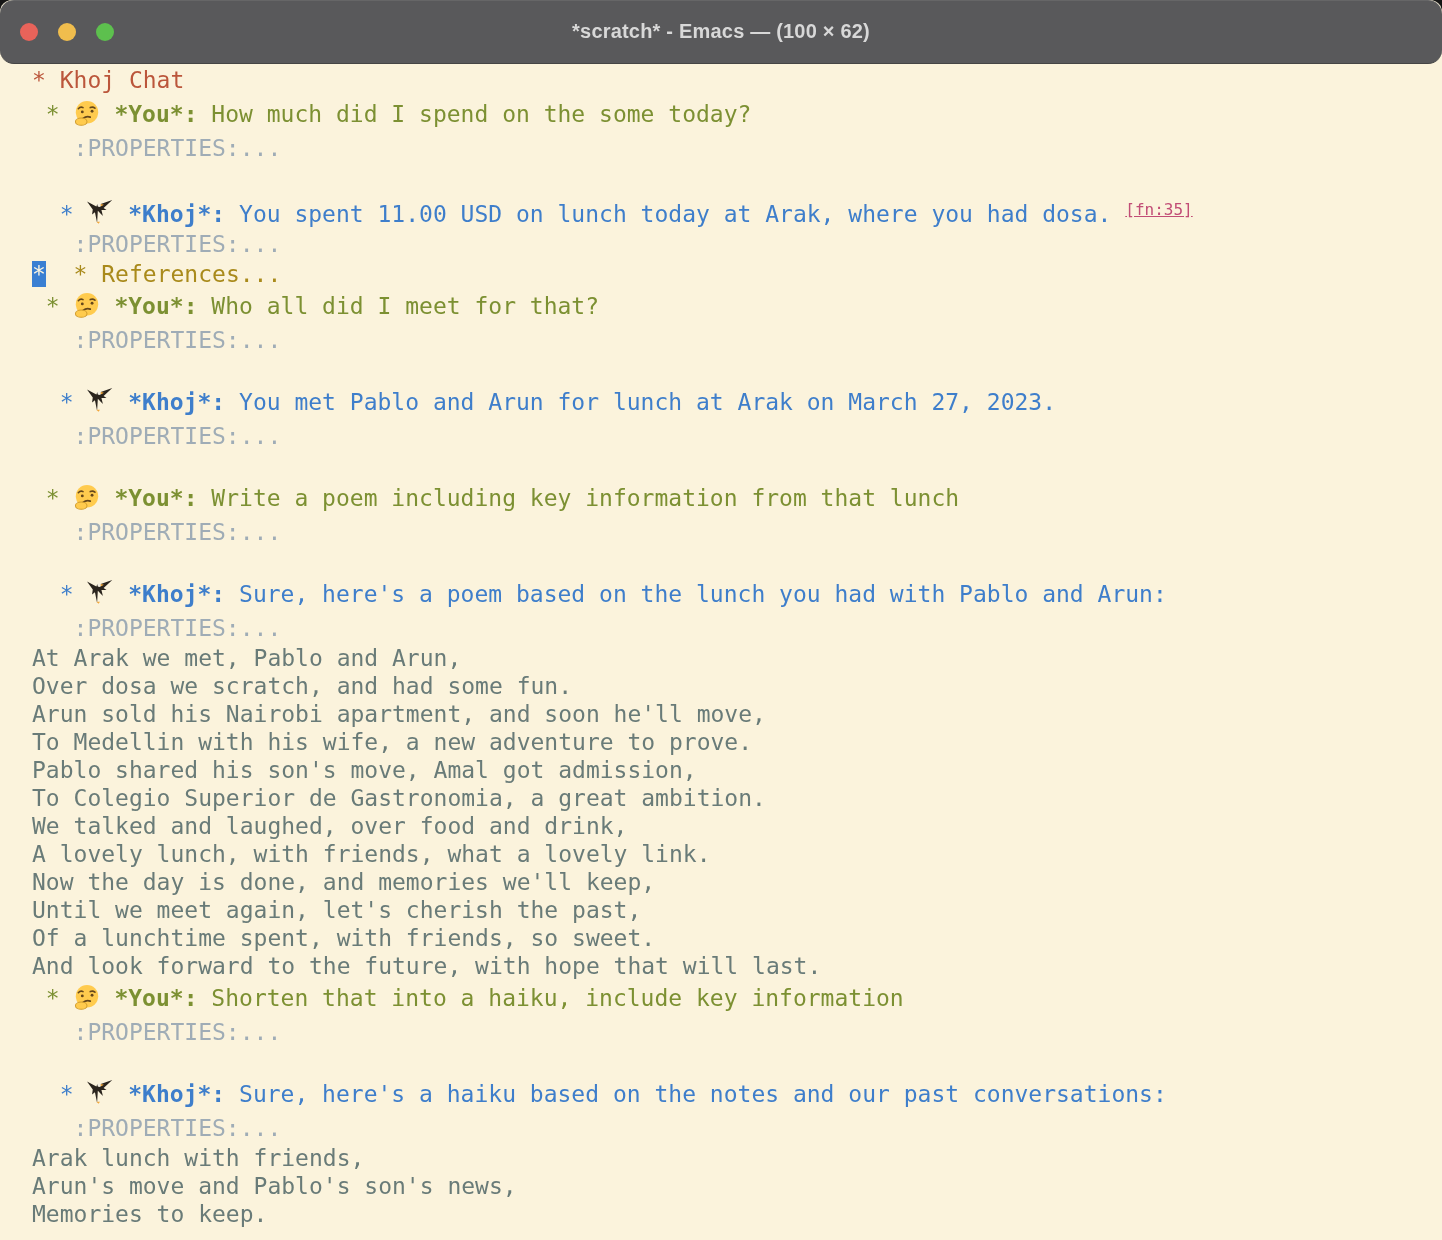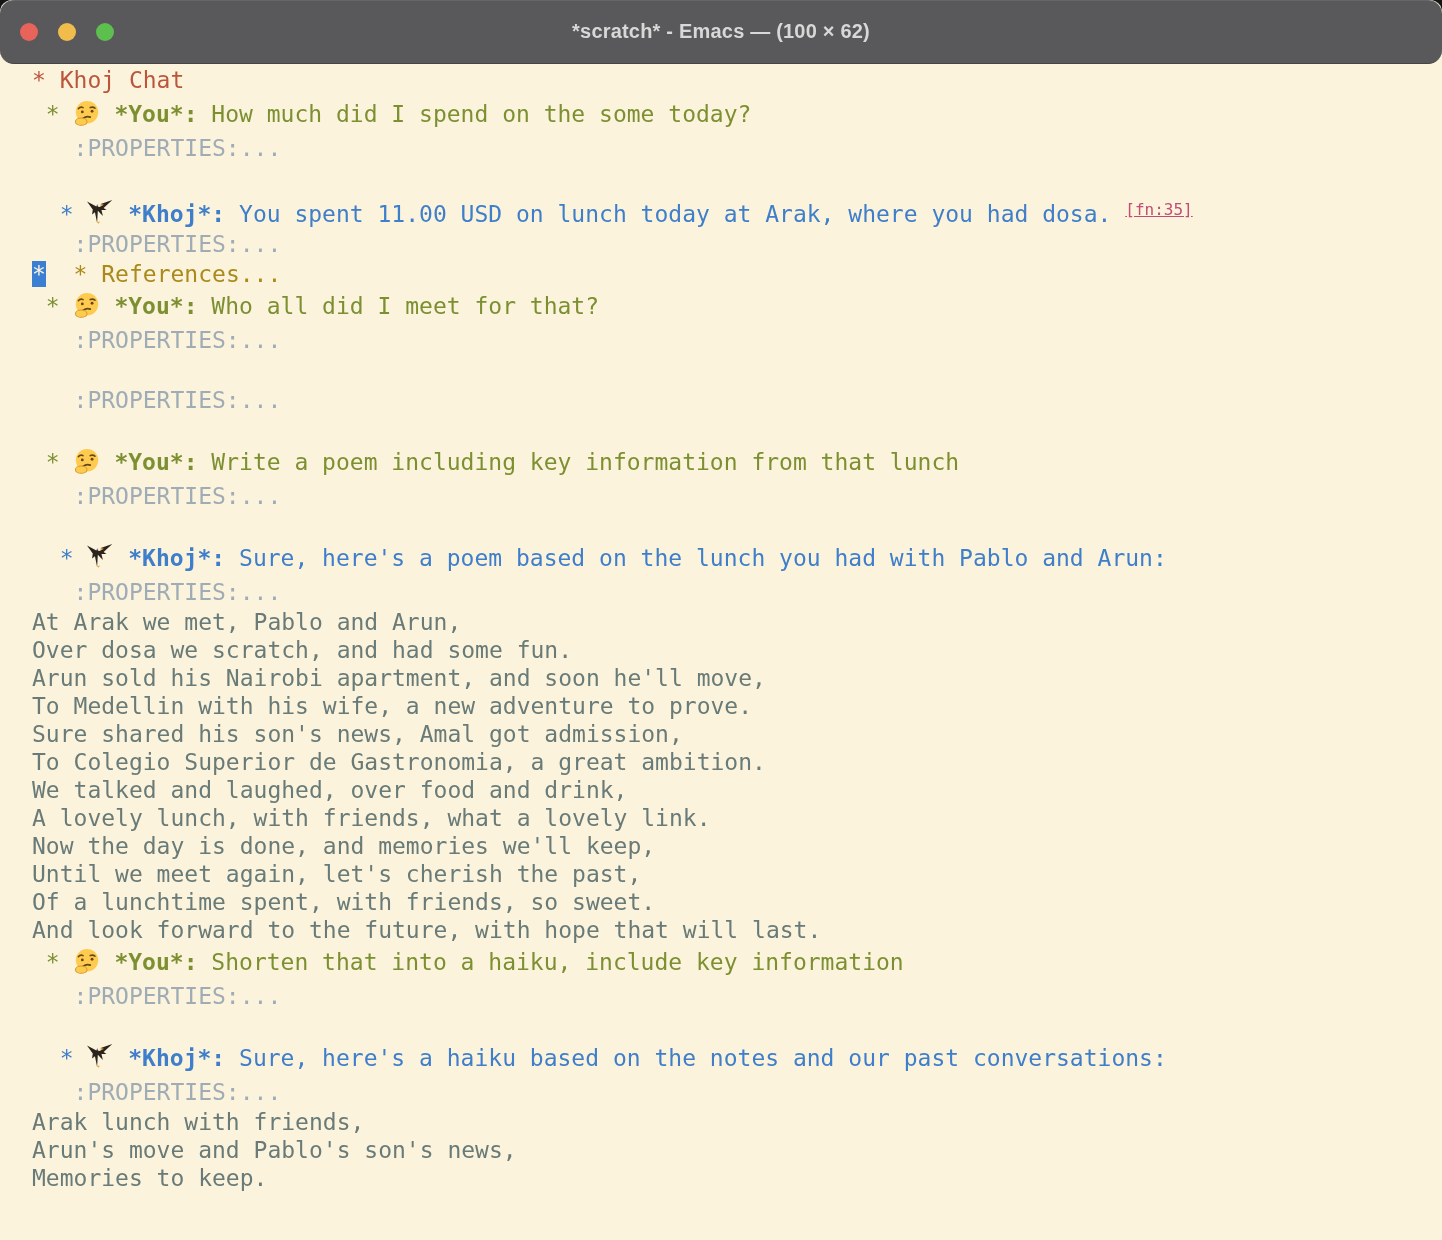--- a/index.html
+++ b/index.html
@@ -96,20 +96,26 @@
     <circle cx="18" cy="17" r="15.5" fill="#ffcb4e"></circle>
     <path d="M6 12 q3 -3.5 6.5 -1.5" stroke="#65471b" stroke-width="2.2" fill="none" stroke-linecap="round"></path>
     <path d="M22.5 10.5 q3.5 -1.5 6.5 0.8" stroke="#65471b" stroke-width="2.2" fill="none" stroke-linecap="round"></path>
     <circle cx="11.5" cy="16.5" r="2" fill="#65471b"></circle>
     <circle cx="25" cy="15.5" r="2" fill="#65471b"></circle>
     <path d="M12.5 25.5 q5 -4 10 -1.8" stroke="#65471b" stroke-width="2.4" fill="none" stroke-linecap="round"></path>
     <ellipse cx="10" cy="30" rx="8" ry="5" fill="#ffcb4e" stroke="#d19d2e" stroke-width="1.4"></ellipse>
   </svg></span><span class="c-you"> </span><span class="c-you b">*You*:</span><span class="c-you"> Who all did I meet for that?</span></div>
       <div class="line lt-props"><span class="c-props">   :PROPERTIES:...</span></div>
       <div class="line lt-blank"></div>
+      <div class="line lt-head"><span class="c-khoj">  * </span><span class="emoji"><svg viewBox="0 0 36 36" width="26" height="26" xmlns="http://www.w3.org/2000/svg">
+    <path d="M0 2 L13 9 C14 6 16 5 18 6 L35 0 L23 11 L27 14 L20 14 L22 22 L15 15 L14 32 L11 17 L7 20 L8 13 Z" fill="#2a241d"></path>
+    <circle cx="17" cy="7" r="2.6" fill="#f4efe2"></circle>
+    <path d="M19 5.5 l4.5 1.2 l-4.5 2.2 z" fill="#f4a83b"></path>
+    <path d="M13 30 l3 3 l2 -3 z" fill="#f4a83b"></path>
+  </svg></span><span class="c-khoj"> </span><span class="c-khoj b">*Khoj*:</span><span class="c-khoj"> You met Pablo and Arun for lunch at Arak on March 27, 2023.</span></div>
       <div class="line lt-props"><span class="c-props">   :PROPERTIES:...</span></div>
       <div class="line lt-blank"></div>
       <div class="line lt-head"><span class="c-you"> * </span><span class="emoji"><svg viewBox="0 0 36 36" width="26" height="26" xmlns="http://www.w3.org/2000/svg">
     <circle cx="18" cy="17" r="15.5" fill="#ffcb4e"></circle>
     <path d="M6 12 q3 -3.5 6.5 -1.5" stroke="#65471b" stroke-width="2.2" fill="none" stroke-linecap="round"></path>
     <path d="M22.5 10.5 q3.5 -1.5 6.5 0.8" stroke="#65471b" stroke-width="2.2" fill="none" stroke-linecap="round"></path>
     <circle cx="11.5" cy="16.5" r="2" fill="#65471b"></circle>
     <circle cx="25" cy="15.5" r="2" fill="#65471b"></circle>
     <path d="M12.5 25.5 q5 -4 10 -1.8" stroke="#65471b" stroke-width="2.4" fill="none" stroke-linecap="round"></path>
     <ellipse cx="10" cy="30" rx="8" ry="5" fill="#ffcb4e" stroke="#d19d2e" stroke-width="1.4"></ellipse>
@@ -120,21 +126,21 @@
     <path d="M0 2 L13 9 C14 6 16 5 18 6 L35 0 L23 11 L27 14 L20 14 L22 22 L15 15 L14 32 L11 17 L7 20 L8 13 Z" fill="#2a241d"></path>
     <circle cx="17" cy="7" r="2.6" fill="#f4efe2"></circle>
     <path d="M19 5.5 l4.5 1.2 l-4.5 2.2 z" fill="#f4a83b"></path>
     <path d="M13 30 l3 3 l2 -3 z" fill="#f4a83b"></path>
   </svg></span><span class="c-khoj"> </span><span class="c-khoj b">*Khoj*:</span><span class="c-khoj"> Sure, here's a poem based on the lunch you had with Pablo and Arun:</span></div>
       <div class="line lt-props"><span class="c-props">   :PROPERTIES:...</span></div>
       <div class="line lt-plain"><span class="c-body">At Arak we met, Pablo and Arun,</span></div>
       <div class="line lt-plain"><span class="c-body">Over dosa we scratch, and had some fun.</span></div>
       <div class="line lt-plain"><span class="c-body">Arun sold his Nairobi apartment, and soon he'll move,</span></div>
       <div class="line lt-plain"><span class="c-body">To Medellin with his wife, a new adventure to prove.</span></div>
-      <div class="line lt-plain"><span class="c-body">Sure shared his son's news, Amal got admission,</span></div>
+      <div class="line lt-plain"><span class="c-body">Pablo shared his son's move, Amal got admission,</span></div>
       <div class="line lt-plain"><span class="c-body">To Colegio Superior de Gastronomia, a great ambition.</span></div>
       <div class="line lt-plain"><span class="c-body">We talked and laughed, over food and drink,</span></div>
       <div class="line lt-plain"><span class="c-body">A lovely lunch, with friends, what a lovely link.</span></div>
       <div class="line lt-plain"><span class="c-body">Now the day is done, and memories we'll keep,</span></div>
       <div class="line lt-plain"><span class="c-body">Until we meet again, let's cherish the past,</span></div>
       <div class="line lt-plain"><span class="c-body">Of a lunchtime spent, with friends, so sweet.</span></div>
       <div class="line lt-plain"><span class="c-body">And look forward to the future, with hope that will last.</span></div>
       <div class="line lt-head"><span class="c-you"> * </span><span class="emoji"><svg viewBox="0 0 36 36" width="26" height="26" xmlns="http://www.w3.org/2000/svg">
     <circle cx="18" cy="17" r="15.5" fill="#ffcb4e"></circle>
     <path d="M6 12 q3 -3.5 6.5 -1.5" stroke="#65471b" stroke-width="2.2" fill="none" stroke-linecap="round"></path>

